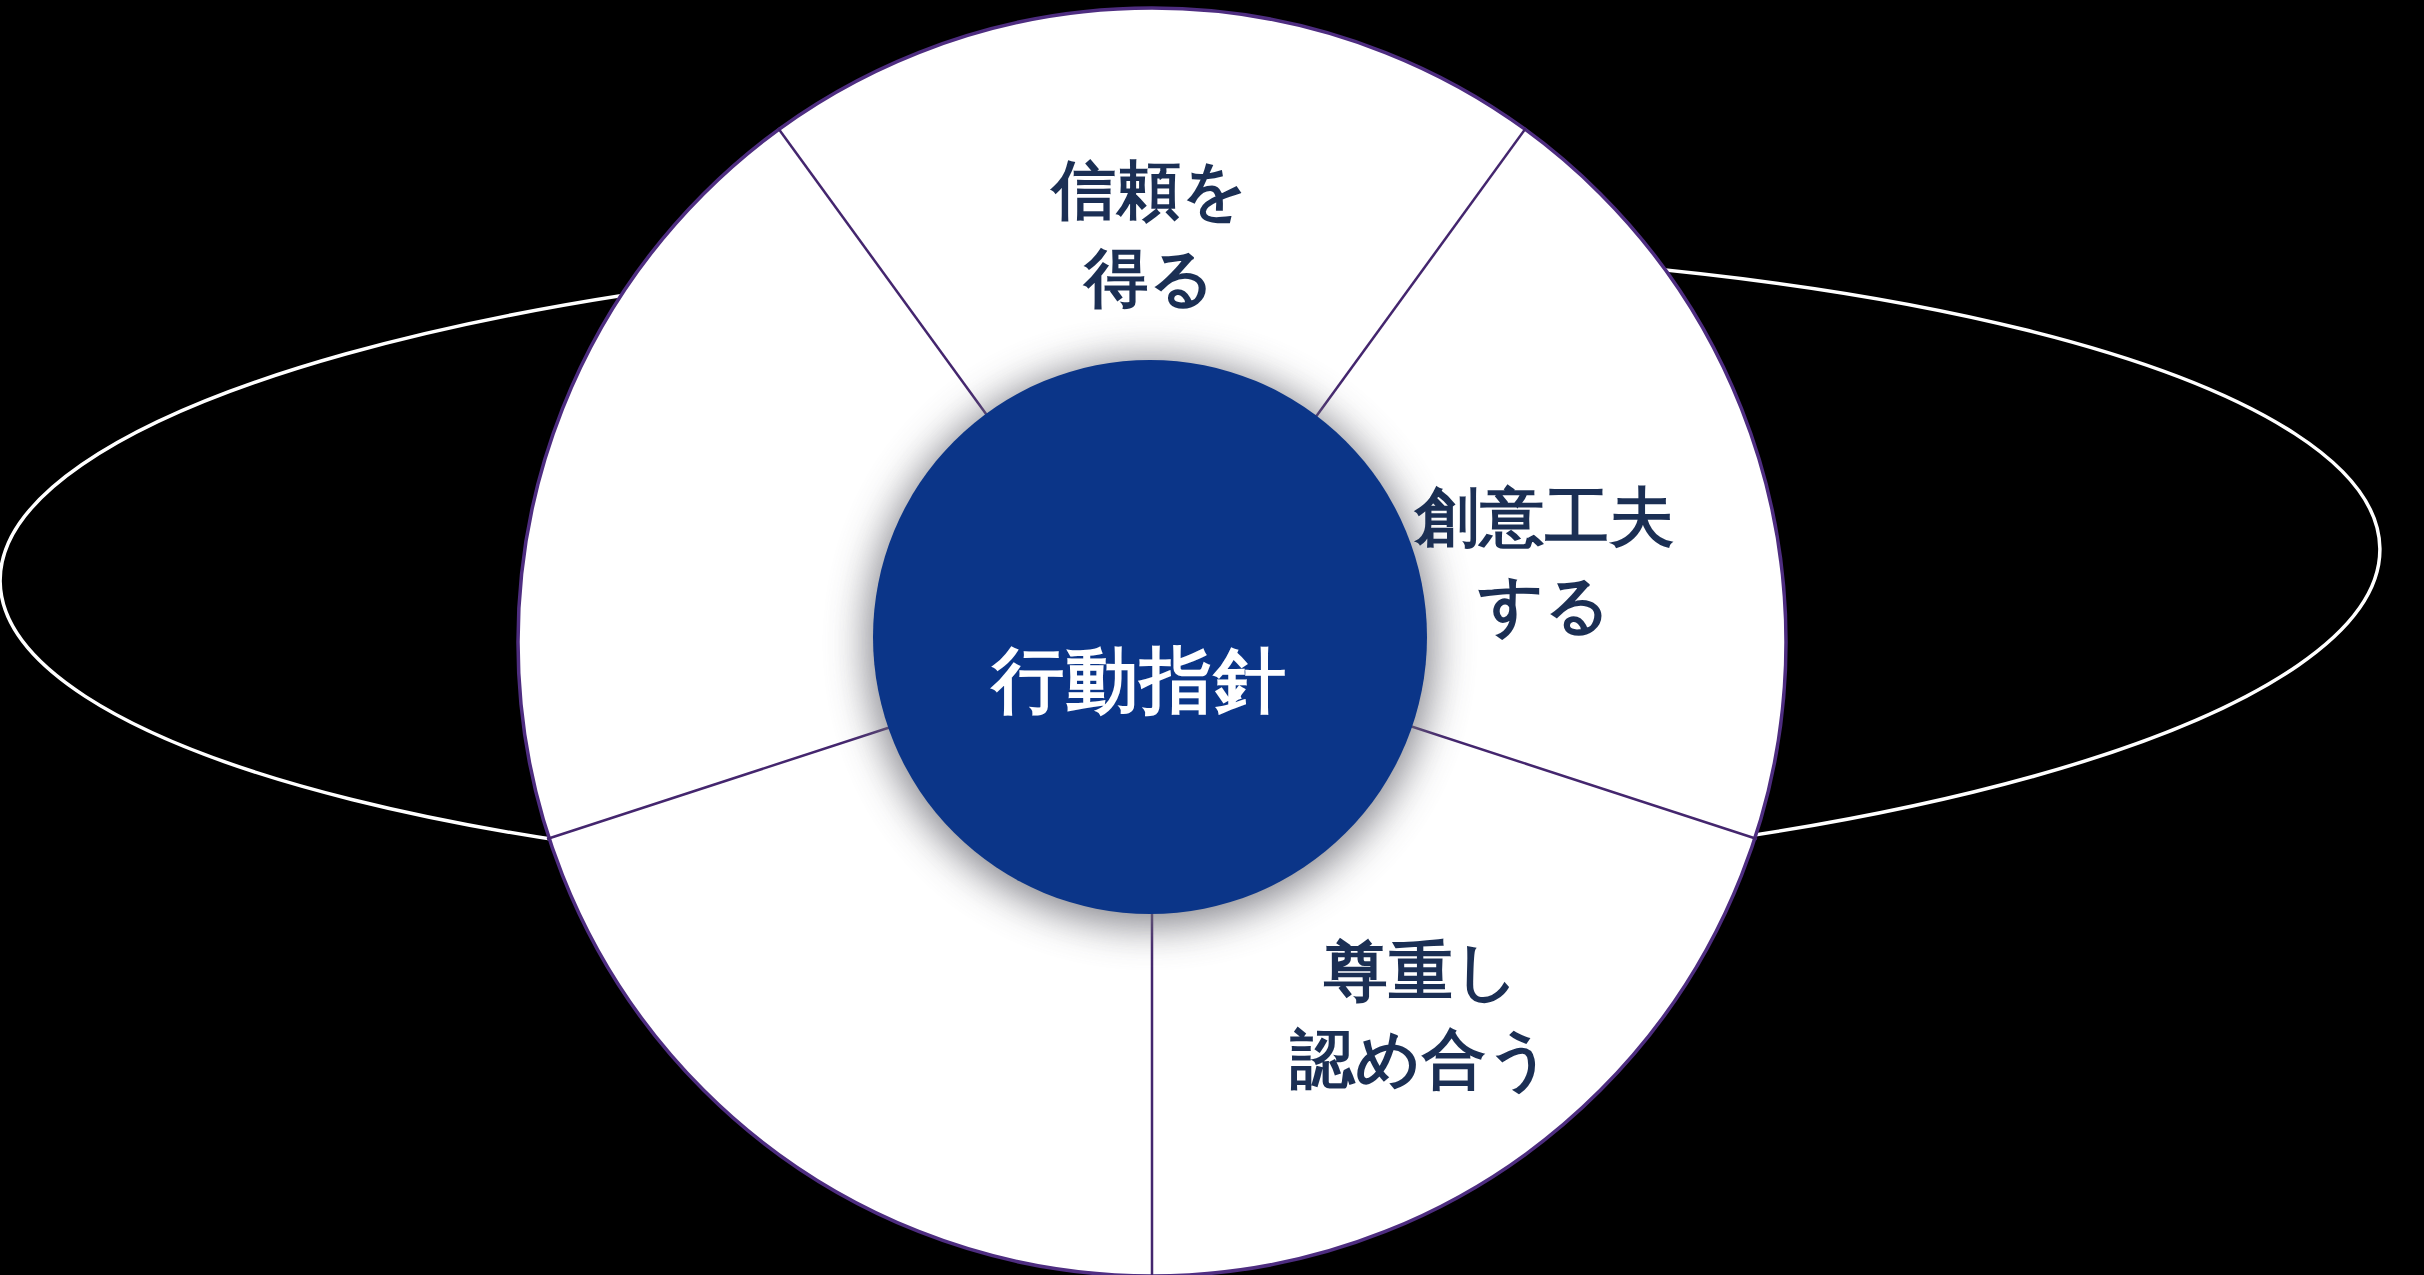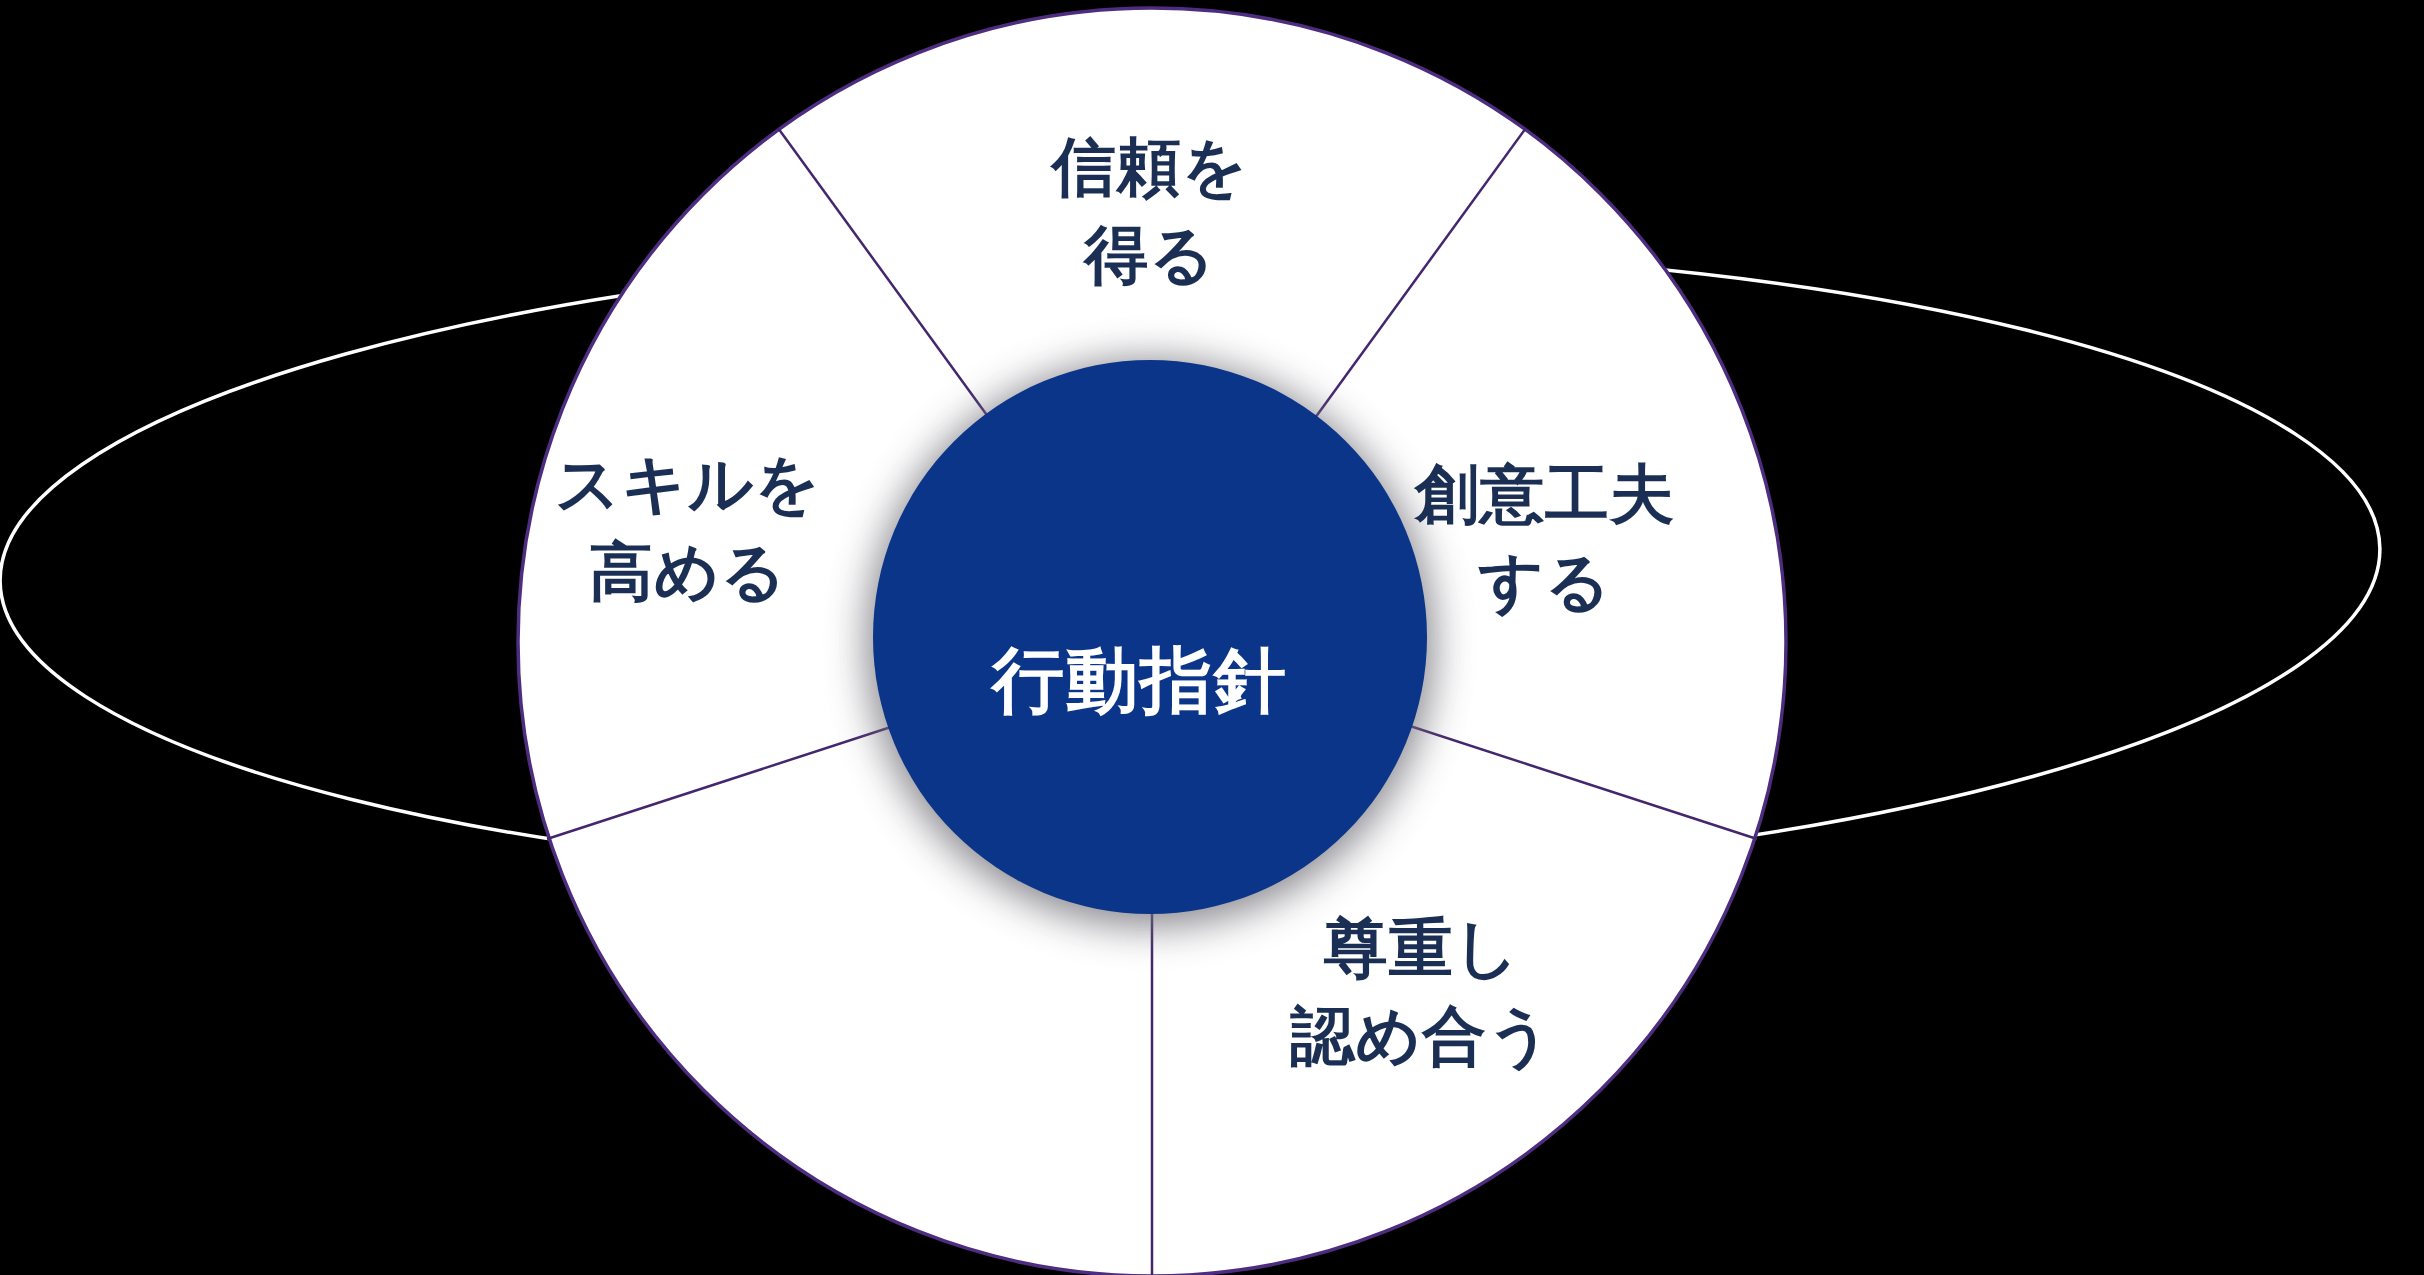--- a/index.html
+++ b/index.html
@@ -23,20 +23,21 @@
   .seg-label {
     position: absolute;
     transform: translate(-50%, -50%);
     font-size: 64px;
     font-weight: 700;
     line-height: 1.38;
     letter-spacing: 1px;
     text-align: center;
     white-space: pre-line;
     user-select: none;
+    margin-top: 23px;
   }
   .center-label {
     position: absolute;
     transform: translate(-50%, -50%);
     font-size: 72px;
     font-weight: 700;
     letter-spacing: 2px;
     text-align: center;
     white-space: pre-line;
     user-select: none;
@@ -78,18 +79,16 @@
   <div class="seg-label" style="left: 1150px; top: 211px; color: rgb(27, 47, 84);">信頼を
 得る</div>
 
   <div class="seg-label" style="left: 1545px; top: 539px; color: rgb(27, 47, 84); font-family: Liberation Serif, serif;">創意工夫
 する</div>
 
   <div class="seg-label" style="left: 1422px; top: 992px; color: rgb(27, 47, 84);">尊重し
 認め合う</div>
 
 
-  <div class="seg-label" style="left: 688px; top: 528px; color: rgb(27, 47, 84);">スキルを
-高める</div>
 
   <div class="center-label" style="left: 1140px; top: 649px; color: rgb(255, 255, 255);">行動指針</div>
 
 </div>
 
 </body></html>

